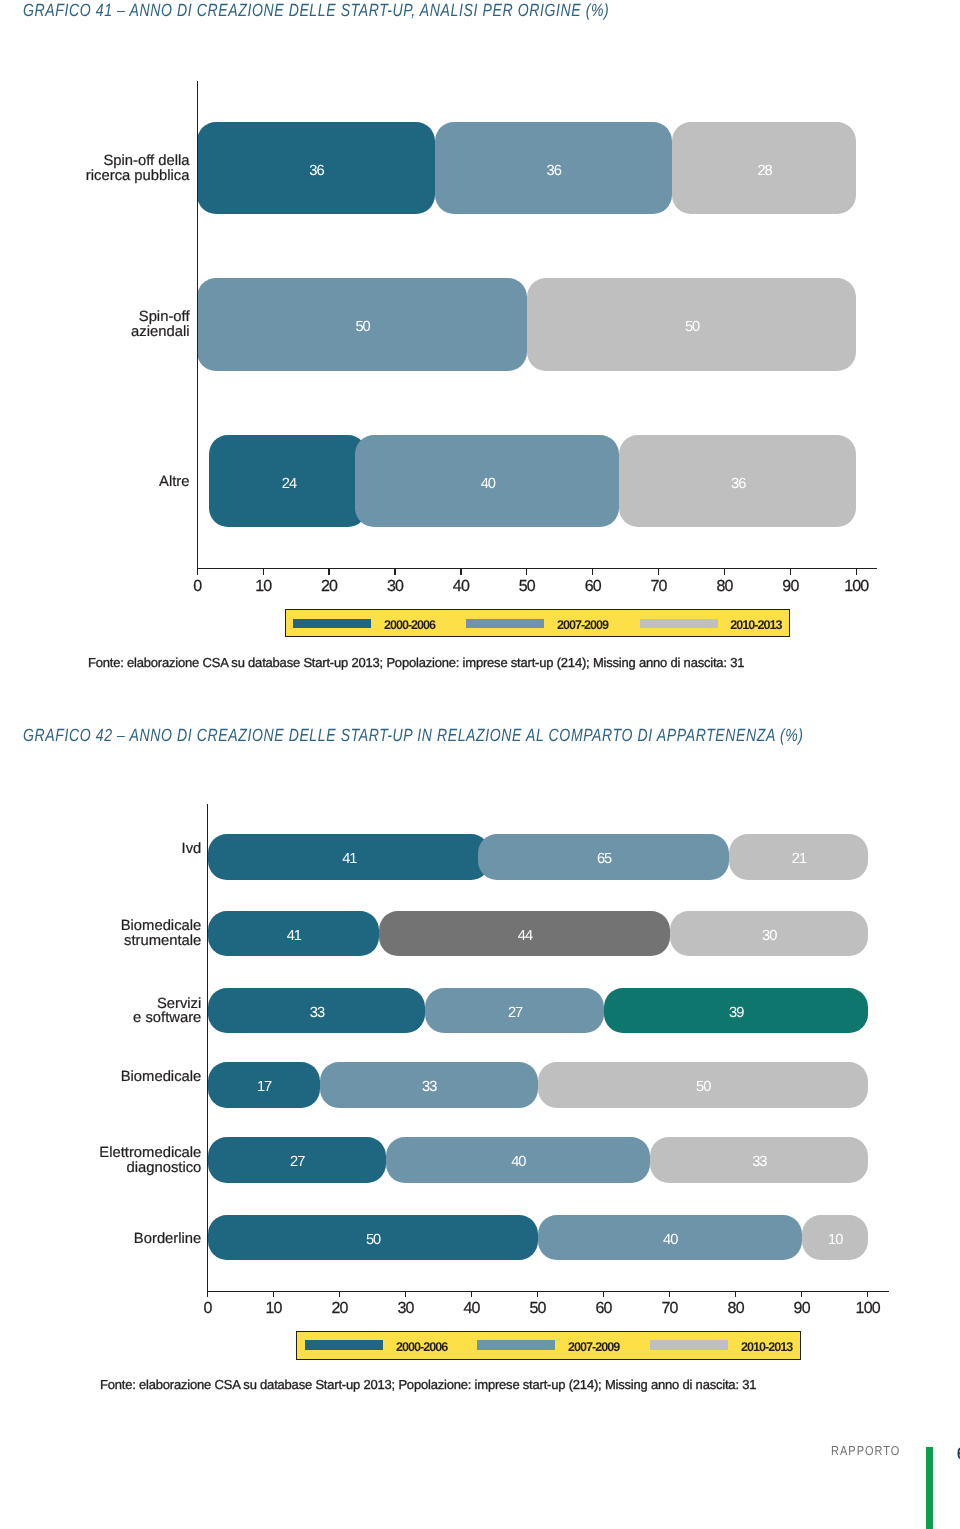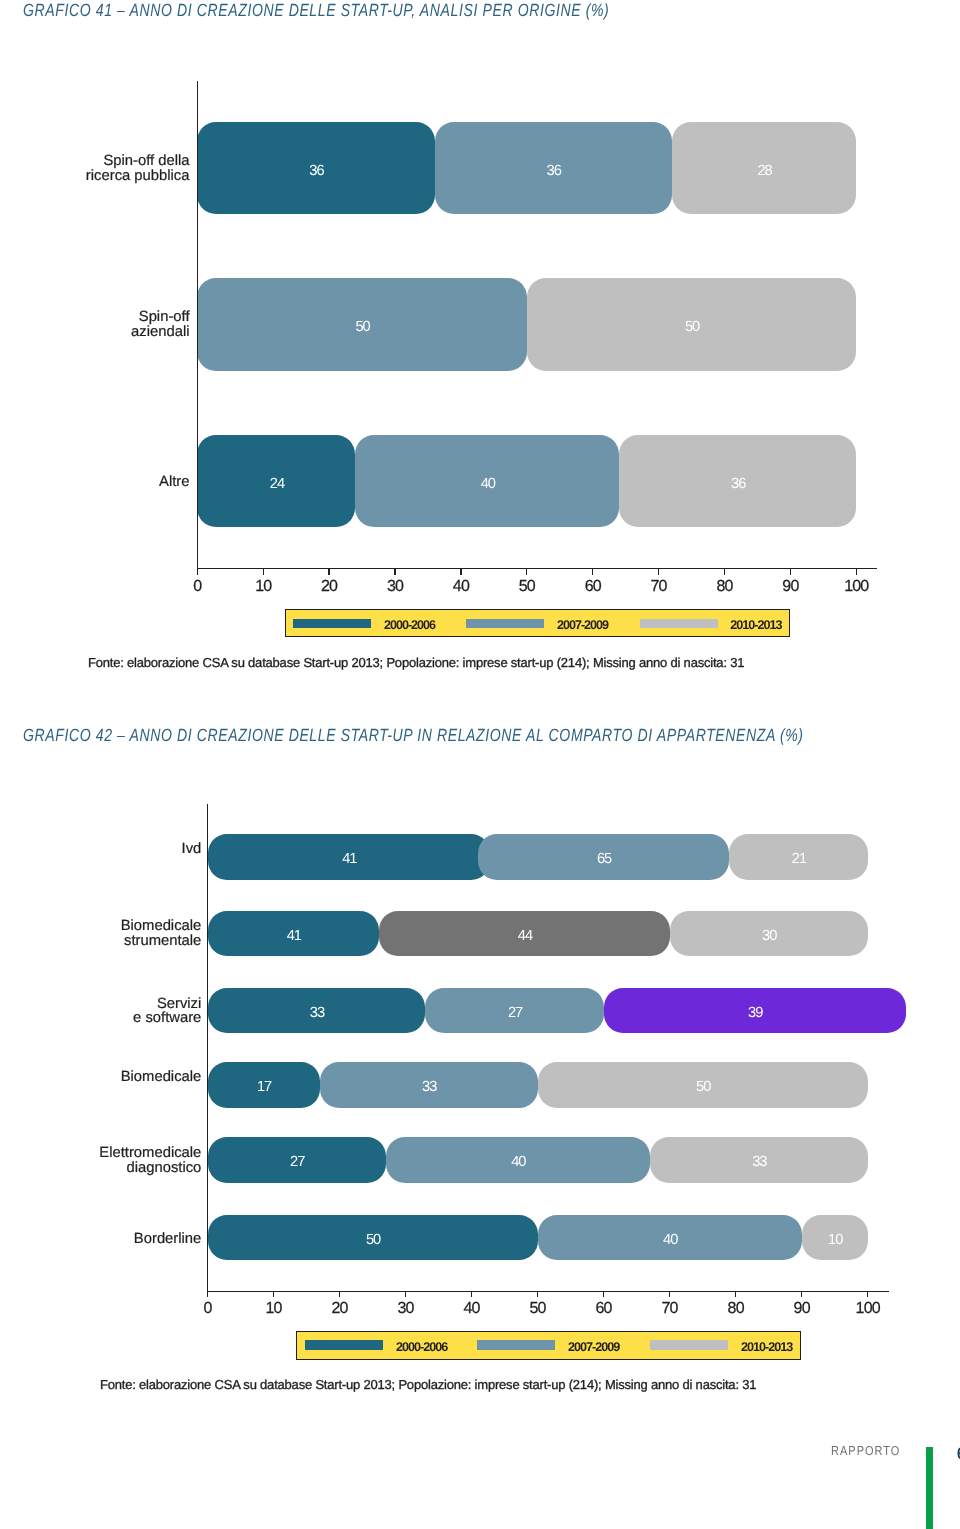--- a/index.html
+++ b/index.html
@@ -103,21 +103,21 @@
         </div>
         <div class="seg" style="left: 329.5px; width: 329.5px; background: rgb(191, 191, 191);">
           <span>50</span>
         </div>
       </div>
       <div class="catlabel" style="right: 786.5px; width: 260px; top: 310.05px;">
         <div>Spin-off</div>
         <div>aziendali</div>
       </div>
       <div class="bar" style="left: 181.3px; top: 434.9px; width: 659px; height: 92.5px;">
-        <div class="seg" style="left: 0px; width: 158.16px; background: rgb(31, 102, 128);">
+        <div class="seg" style="left: 12px; width: 158.16px; background: rgb(31, 102, 128);">
           <span>24</span>
         </div>
         <div class="seg" style="left: 158.16px; width: 263.6px; background: rgb(110, 148, 170);">
           <span>40</span>
         </div>
         <div class="seg" style="left: 421.76px; width: 237.24px; background: rgb(191, 191, 191);">
           <span>36</span>
         </div>
       </div>
       <div class="catlabel" style="right: 786.5px; width: 260px; top: 475.45px;">
@@ -197,21 +197,21 @@
         <div>Biomedicale</div>
         <div>strumentale</div>
       </div>
       <div class="bar" style="left: 191.5px; top: 988px; width: 660.2px; height: 45.4px;">
         <div class="seg" style="left: 0px; width: 217.866px; background: rgb(31, 102, 128);">
           <span>33</span>
         </div>
         <div class="seg" style="left: 217.866px; width: 178.254px; background: rgb(110, 148, 170);">
           <span>27</span>
         </div>
-        <div class="seg" style="left: 396.12px; width: 264.08px; background: #6d28d9; padding-left: 38px;">
+        <div class="seg" style="left: 396.12px; width: 264.08px; background: #0f766e;">
           <span>39</span>
         </div>
       </div>
       <div class="catlabel" style="right: 774.7px; width: 260px; top: 996.5px;">
         <div>Servizi</div>
         <div>e software</div>
       </div>
       <div class="bar" style="left: 191.5px; top: 1062.4px; width: 660.2px; height: 45.4px;">
         <div class="seg" style="left: 0px; width: 112.234px; background: rgb(31, 102, 128);">
           <span>17</span>

